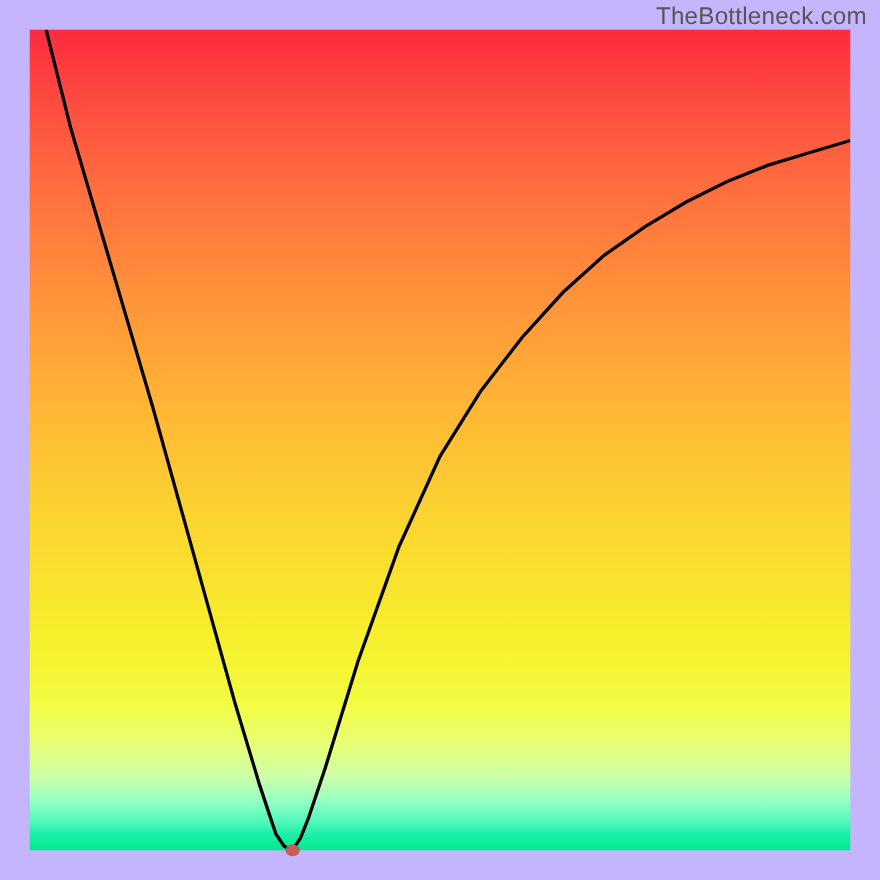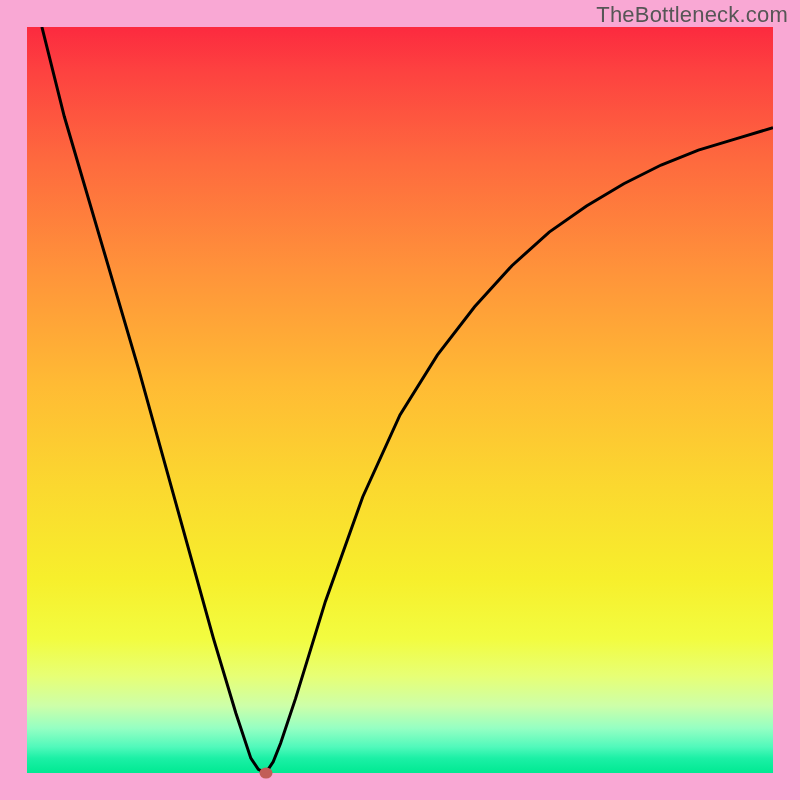--- a/index.html
+++ b/index.html
@@ -8,21 +8,21 @@
     width: 800px;
     height: 800px;
     background: #000;
     font-family: Arial, Helvetica, sans-serif;
     overflow: hidden;
   }
   .frame {
     position: relative;
     width: 800px;
     height: 800px;
-    background: #f9a8d4;
+    background: #c4b5fd;
   }
   .attribution {
     position: absolute;
     top: 2px;
     right: 12px;
     color: #565656;
     font-size: 22px;
     font-weight: 400;
     letter-spacing: 0.2px;
     z-index: 10;

